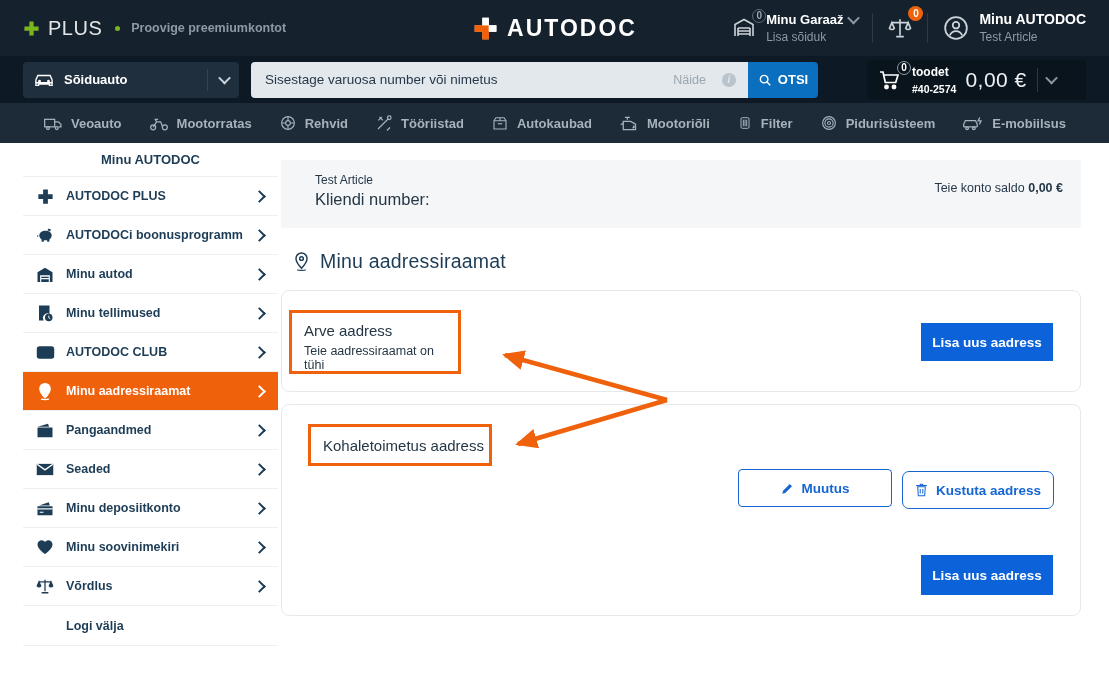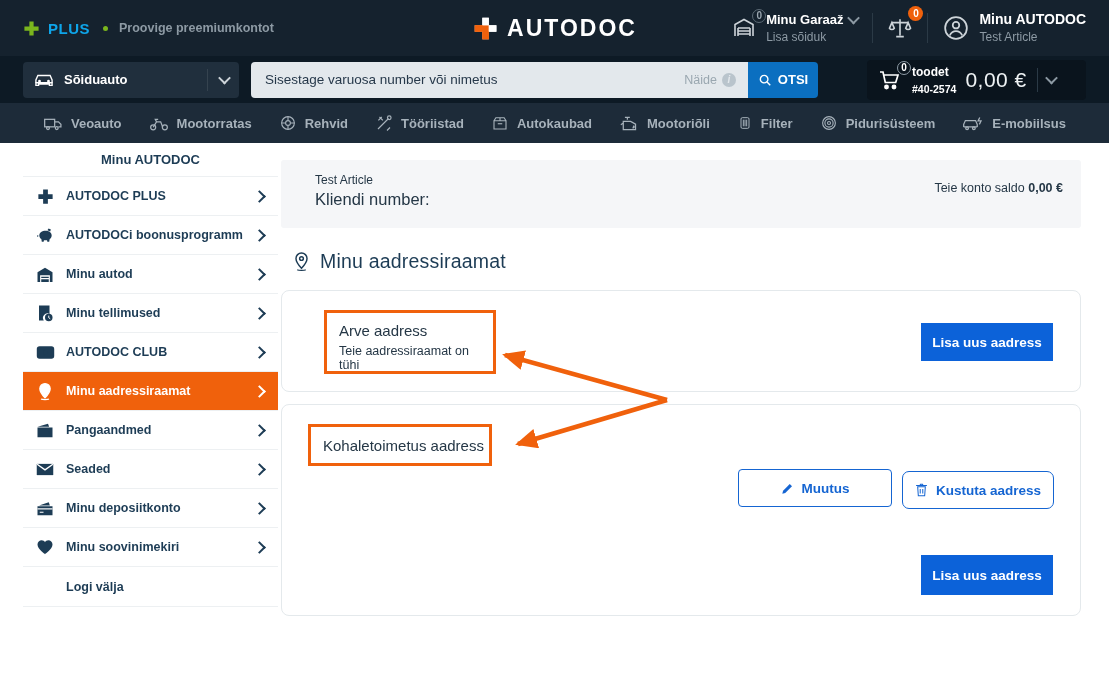--- a/index.html
+++ b/index.html
@@ -3,21 +3,21 @@
 <meta charset="utf-8">
 <style>
   html,body{margin:0;padding:0;}
   .page{width:1109px;height:689px;background:#fff;overflow:hidden;position:relative;
         font-family:"Liberation Sans",sans-serif;-webkit-font-smoothing:antialiased;}
   svg{display:block;}
 
   
   .topbar{height:56px;background:#15222E;display:flex;align-items:center;padding:0 23px;position:relative;}
   .tb-left{display:flex;align-items:center;gap:8px;}
-  .plus-word{color:#0ea5e9;font-size:15px;font-weight:bold;letter-spacing:.5px;}
+  .plus-word{color:#e5e5e5;font-size:20px;font-weight:normal;letter-spacing:.5px;}
   .green-dot{width:5px;height:5px;border-radius:50%;background:#7AB51D;margin:0 3px 0 5px;}
   .promo{color:#8d9aa4;font-size:12.5px;font-weight:bold;}
   .logo{position:absolute;left:50%;top:50%;transform:translate(-50%,-50%);display:flex;align-items:center;gap:9px;cursor:pointer;}
   .logo-text{color:#fff;font-size:23px;font-weight:bold;letter-spacing:2px;}
   .tb-right{margin-left:auto;display:flex;align-items:center;gap:14px;}
   .tb-group{display:flex;align-items:center;gap:9px;cursor:pointer;}
   .tb-2line .t1{color:#fff;font-size:13px;font-weight:bold;white-space:nowrap;display:flex;align-items:center;gap:6px;}
   .tb-2line .t2{color:#8d9aa4;font-size:12px;margin-top:1px;}
   .tb-div{width:1px;height:30px;background:#2b3a46;}
   .icon-badge-wrap{position:relative;}
@@ -29,21 +29,21 @@
   
   .searchrow{height:47px;background:#0D1A25;display:flex;align-items:center;padding:0 23px;gap:12px;}
   .veh-select{width:196px;height:36px;background:#202F3D;border-radius:4px;display:flex;align-items:center;padding:0 10px;cursor:pointer;flex:none;}
   .veh-select .lbl{color:#fff;font-size:13px;font-weight:bold;margin-left:9px;}
   .veh-sep{width:1px;height:22px;background:#35434f;margin-left:auto;margin-right:12px;}
   .search-wrap{display:flex;flex:none;height:36px;}
   .search-input{width:497px;height:36px;border:none;outline:none;background:#E3E8EC;border-radius:4px 0 0 4px;
       padding:0 80px 0 14px;font-size:13.5px;color:#be185d;font-family:"Liberation Sans",sans-serif;box-sizing:border-box;}
   .search-input::placeholder{color:#26384a;opacity:1;}
   .search-input-wrap{position:relative;}
-  .naide{position:absolute;right:12px;top:0;height:36px;display:flex;align-items:center;gap:5px;color:#9aa7b0;font-size:12.5px;cursor:pointer;}
+  .naide{position:absolute;right:12px;top:0;height:36px;display:flex;align-items:center;gap:16px;color:#9aa7b0;font-size:12.5px;cursor:pointer;}
   .info-circ{width:14px;height:14px;border-radius:50%;background:#b9c4cc;color:#e3e8ec;font-size:10px;font-weight:bold;text-align:center;line-height:14px;font-style:italic;}
   .otsi-btn{width:70px;height:36px;background:#0B6FC0;border:none;border-radius:0 4px 4px 0;color:#fff;font-size:13px;font-weight:bold;
       display:flex;align-items:center;justify-content:center;gap:6px;cursor:pointer;font-family:"Liberation Sans",sans-serif;}
   .cart-box{margin-left:auto;width:219px;height:40px;background:#0A141D;border-radius:4px;display:flex;align-items:center;padding:0 10px;box-sizing:border-box;cursor:pointer;}
   .cart-lines{margin-left:10px;line-height:1.05;}
   .cart-lines .c1{color:#fff;font-size:12px;font-weight:bold;}
   .cart-lines .c2{color:#fff;font-size:10.5px;font-weight:bold;}
   .cart-total{color:#eef2f4;font-size:21px;font-weight:300;margin-left:9px;letter-spacing:.5px;}
   .cart-div{width:1px;height:24px;background:#2b3a46;margin-left:10px;margin-right:9px;}
 
@@ -73,21 +73,21 @@
   .ab-name{color:#253746;font-size:12px;}
   .ab-client{color:#253746;font-size:16.5px;margin-top:3px;}
   .ab-right{color:#253746;font-size:12.5px;margin-top:8px;}
   .ab-right b{font-weight:bold;}
   .page-title-row{margin:22px 0 0 12px;display:flex;align-items:center;gap:10px;}
   .page-title{color:#1D3C55;font-size:19.5px;letter-spacing:.2px;}
   .card{border:1px solid #E4E9EC;border-radius:8px;position:relative;box-sizing:border-box;background:#fff;}
   .card1{margin-top:17px;height:102px;}
   .card2{margin-top:12px;height:212px;}
   .ann-box{position:absolute;border:3px solid #F0610C;box-sizing:border-box;}
-  .ann1{left:42px;top:19px;width:172px;height:64px;padding:9px 12px 0 12px;}
+  .ann1{left:7px;top:19px;width:172px;height:64px;padding:9px 12px 0 12px;}
   .ann2{left:26px;top:19px;width:184px;height:42px;padding:10px 0 0 12px;}
   .addr-title{color:#253746;font-size:15px;}
   .addr-sub{color:#253746;font-size:12.5px;margin-top:5px;}
   .btn-primary{position:absolute;background:#0C62D9;color:#fff;border:none;border-radius:0;font-size:13.5px;font-weight:bold;
       cursor:pointer;font-family:"Liberation Sans",sans-serif;}
   .btn-add1{right:27px;top:32px;width:132px;height:38px;}
   .btn-add2{right:27px;top:150px;width:132px;height:40px;}
   .btn-outline{position:absolute;background:#fff;border:1px solid #1565D2;border-radius:4px;color:#1565D2;font-size:13.5px;font-weight:bold;
       display:flex;align-items:center;justify-content:center;gap:8px;cursor:pointer;font-family:"Liberation Sans",sans-serif;box-sizing:border-box;}
   .btn-edit{left:456px;top:64px;width:154px;height:38px;}
@@ -400,20 +400,32 @@
       </div>
       <div class="sb-item">
         <span class="sb-ic">
           <svg width="18" height="16" viewBox="0 0 24 21">
               <path d="M12 20S2 13.5 2 7.3C2 3.9 4.6 1.5 7.6 1.5c1.9 0 3.5 1 4.4 2.5.9-1.5 2.5-2.5 4.4-2.5 3 0 5.6 2.4 5.6 5.8C22 13.5 12 20 12 20z"></path>
             </svg>
           </span>
         <span class="sb-label">Minu soovinimekiri</span>
         <span class="sb-chev"></span>
       </div>
+      <div class="sb-item">
+        <span class="sb-ic">
+          <svg width="18" height="18" viewBox="0 0 24 24" fill="none" class="stroke">
+              <g stroke="#1D3C55" stroke-width="1.7">
+                <path d="M12 3.5V19M7.5 21h9M4 6.5h16"></path>
+                <path d="M4 6.5l-2.3 5.3a2.7 2.7 0 0 0 4.6 0L4 6.5zM20 6.5l-2.3 5.3a2.7 2.7 0 0 0 4.6 0L20 6.5z"></path>
+              </g>
+            </svg>
+          </span>
+        <span class="sb-label">Võrdlus</span>
+        <span class="sb-chev"></span>
+      </div>
       <div class="sb-logout">Logi välja</div>
     </div>
 
     <div class="main">
 
       <div class="account-bar">
         <div>
           <div class="ab-name">Test Article</div>
           <div class="ab-client">Kliendi number:</div>
         </div>

